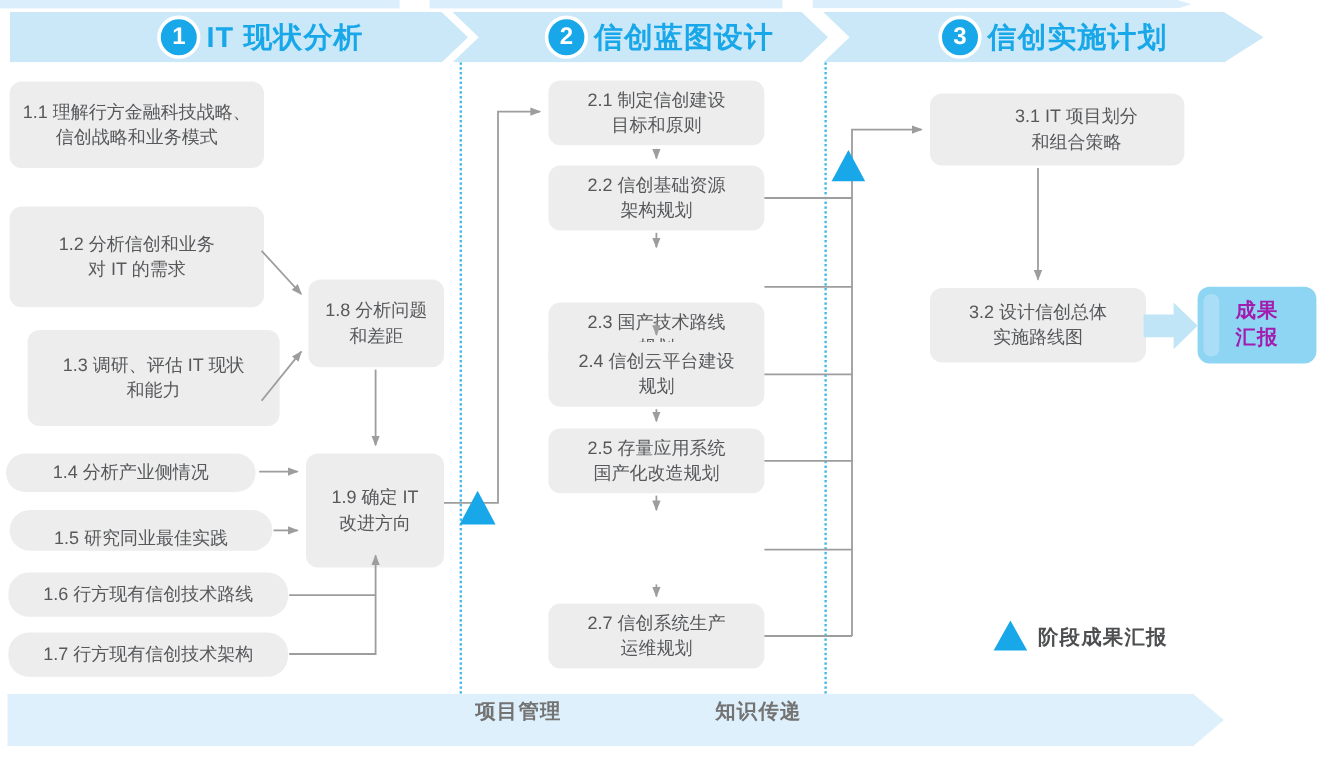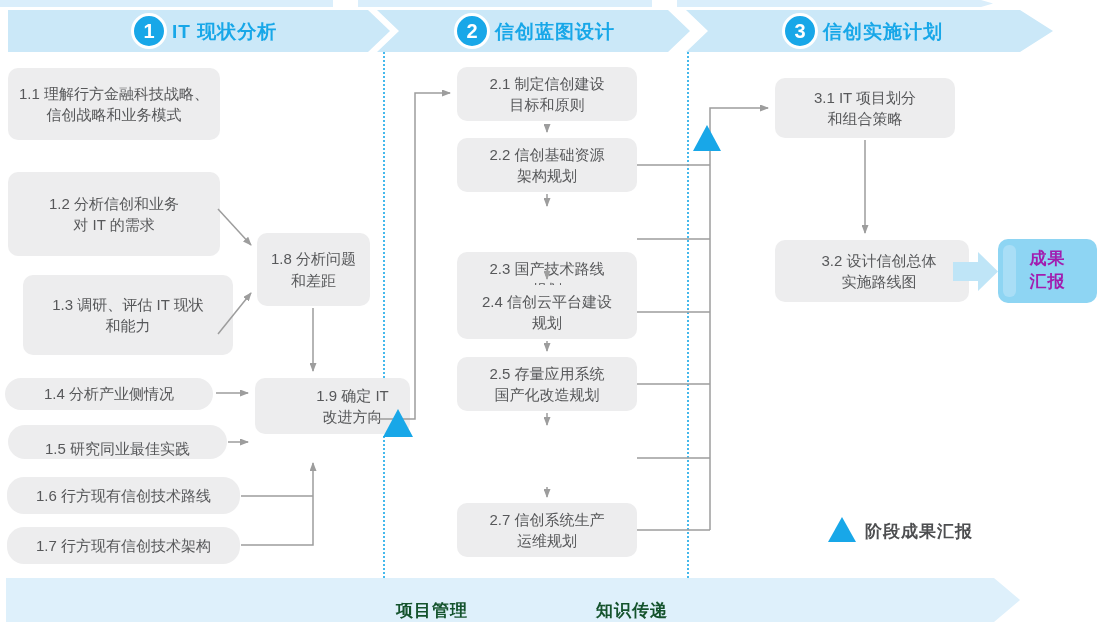--- a/index.html
+++ b/index.html
@@ -18,21 +18,21 @@
   .seg2{left:377px;width:313px;clip-path:polygon(0 0,291px 0,313px 50%,291px 100%,0 100%,22px 50%);}
   .seg3{left:686px;width:367px;clip-path:polygon(0 0,334px 0,367px 50%,334px 100%,0 100%,22px 50%);}
   .ph-circle{
     position:absolute;top:13px;width:30px;height:30px;border-radius:50%;
     background:#18a7e8;border:3px solid #ffffff;color:#ffffff;
     font-size:20px;font-weight:bold;display:flex;align-items:center;justify-content:center;
     z-index:3;
   }
   .ph-label{
     position:absolute;top:21px;height:22px;line-height:22px;color:#18a7e8;
-    font-size:19px;font-weight:bold;letter-spacing:1px;white-space:nowrap;z-index:3;
+    font-size:24px;font-weight:bold;letter-spacing:1px;white-space:nowrap;z-index:3;
   }
   
   .pbox{
     position:absolute;background:#ededee;border-radius:10px;color:#57585a;
     font-size:15px;line-height:1.42;display:flex;flex-direction:column;
     align-items:center;justify-content:center;text-align:center;white-space:nowrap;
   }
   .pill{border-radius:17px;}
   
   .boundary{position:absolute;top:52px;height:526px;width:0;border-left:2px dotted #45b9ec;}
@@ -50,22 +50,22 @@
   .legend-label{
     position:absolute;left:865px;top:520px;font-size:17px;font-weight:bold;color:#4d4e50;
     white-space:nowrap;letter-spacing:1px;
   }
   
   .footer{
     position:absolute;left:6px;top:578px;width:1020px;height:44px;background:#def0fb;
     clip-path:polygon(0 0,988px 0,1014px 22px,988px 44px,0 44px);
   }
   .footer-item{
-    position:absolute;top:600px;height:22px;line-height:22px;transform:translateX(-50%);
-    color:#14532d;font-size:17px;font-weight:bold;white-space:nowrap;z-index:3;letter-spacing:1px;
+    position:absolute;top:582px;height:22px;line-height:22px;transform:translateX(-50%);
+    color:#737373;font-size:17px;font-weight:bold;white-space:nowrap;z-index:3;letter-spacing:1px;
   }
 </style>
 </head>
 <body>
 
 <div id="stage">
 
   <div class="strip s1"></div>
   <div class="strip s2"></div>
   <div class="strip s3"></div>
@@ -107,21 +107,21 @@
   <div class="pbox pill" style="left:7px;top:477px;width:233px;height:37px;">
     <span>1.6 行方现有信创技术路线</span>
   </div>
   <div class="pbox pill" style="left:7px;top:527px;width:233px;height:37px;">
     <span>1.7 行方现有信创技术架构</span>
   </div>
   <div class="pbox" style="left:257px;top:233px;width:113px;height:73px;">
     <span>1.8 分析问题</span>
     <span>和差距</span>
   </div>
-  <div class="pbox" style="left:255px;top:378px;width:115px;height:56px;padding-left:40px;">
+  <div class="pbox" style="left:255px;top:378px;width:115px;height:95px;">
     <span>1.9 确定 IT</span>
     <span>改进方向</span>
   </div>
 
   <div class="pbox" style="left:457px;top:67px;width:180px;height:54px;">
     <span>2.1 制定信创建设</span>
     <span>目标和原则</span>
   </div>
   <div class="pbox" style="left:457px;top:138px;width:180px;height:54px;">
     <span>2.2 信创基础资源</span>
@@ -137,25 +137,25 @@
   </div>
   <div class="pbox" style="left:457px;top:357px;width:180px;height:54px;">
     <span>2.5 存量应用系统</span>
     <span>国产化改造规划</span>
   </div>
   <div class="pbox" style="left:457px;top:503px;width:180px;height:54px;">
     <span>2.7 信创系统生产</span>
     <span>运维规划</span>
   </div>
 
-  <div class="pbox" style="left:775px;top:78px;width:180px;height:60px;">
+  <div class="pbox" style="left:775px;top:78px;width:180px;height:60px;padding-left:32px;">
     <span>3.1 IT 项目划分</span>
     <span>和组合策略</span>
   </div>
-  <div class="pbox" style="left:775px;top:240px;width:180px;height:62px;padding-left:14px;">
+  <div class="pbox" style="left:775px;top:240px;width:180px;height:62px;">
     <span>3.2 设计信创总体</span>
     <span>实施路线图</span>
   </div>
 
   <div class="report">
     <div class="stripe"></div>
     <span>成果</span>
     <span>汇报</span>
   </div>
 

